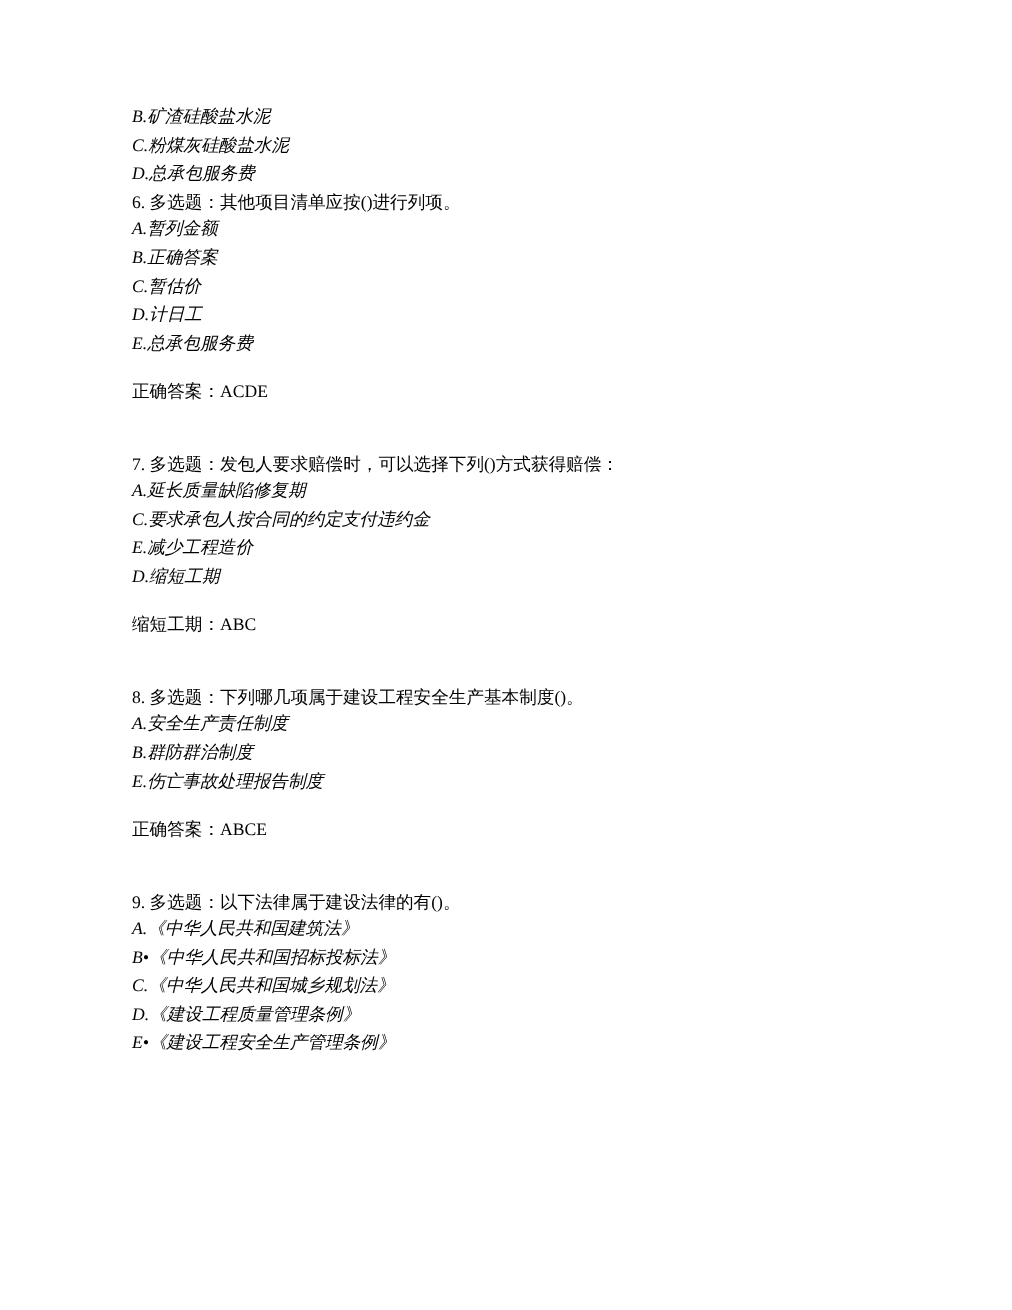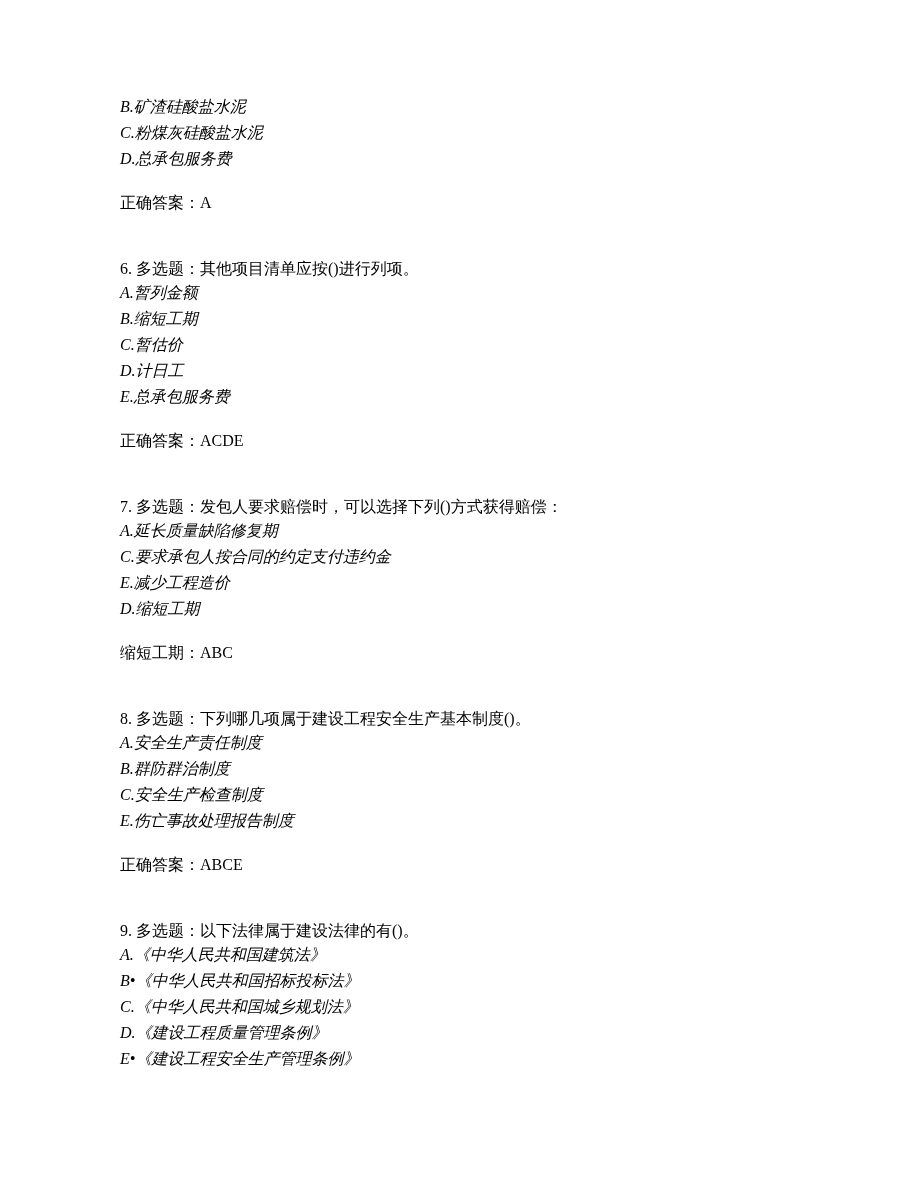--- a/index.html
+++ b/index.html
@@ -32,47 +32,45 @@
       margin-bottom: 0;
     }
   </style>
 </head>
 <body>
 
 <div class="block">
   <div class="option">B.矿渣硅酸盐水泥</div>
   <div class="option">C.粉煤灰硅酸盐水泥</div>
   <div class="option">D.总承包服务费</div>
-  <div class="answer">正确答案：A</div>
 </div>
 
 <div class="block">
   <div class="question-start">6. 多选题：其他项目清单应按()进行列项。</div>
   <div class="option">A.暂列金额</div>
-  <div class="option">B.缩短工期</div>
+  <div class="option">B.正确答案</div>
   <div class="option">C.暂估价</div>
   <div class="option">D.计日工</div>
   <div class="option">E.总承包服务费</div>
   <div class="answer">正确答案：ACDE</div>
 </div>
 
 <div class="block">
   <div class="question-start">7. 多选题：发包人要求赔偿时，可以选择下列()方式获得赔偿：</div>
   <div class="option">A.延长质量缺陷修复期</div>
   <div class="option">C.要求承包人按合同的约定支付违约金</div>
   <div class="option">E.减少工程造价</div>
   <div class="option">D.缩短工期</div>
   <div class="answer">缩短工期：ABC</div>
 </div>
 
 <div class="block">
   <div class="question-start">8. 多选题：下列哪几项属于建设工程安全生产基本制度()。</div>
   <div class="option">A.安全生产责任制度</div>
   <div class="option">B.群防群治制度</div>
-  <div class="option">C.安全生产检查制度</div>
   <div class="option">E.伤亡事故处理报告制度</div>
   <div class="answer">正确答案：ABCE</div>
 </div>
 
 <div class="block">
   <div class="question-start">9. 多选题：以下法律属于建设法律的有()。</div>
   <div class="option">A.《中华人民共和国建筑法》</div>
   <div class="option">B•《中华人民共和国招标投标法》</div>
   <div class="option">C.《中华人民共和国城乡规划法》</div>
   <div class="option">D.《建设工程质量管理条例》</div>

